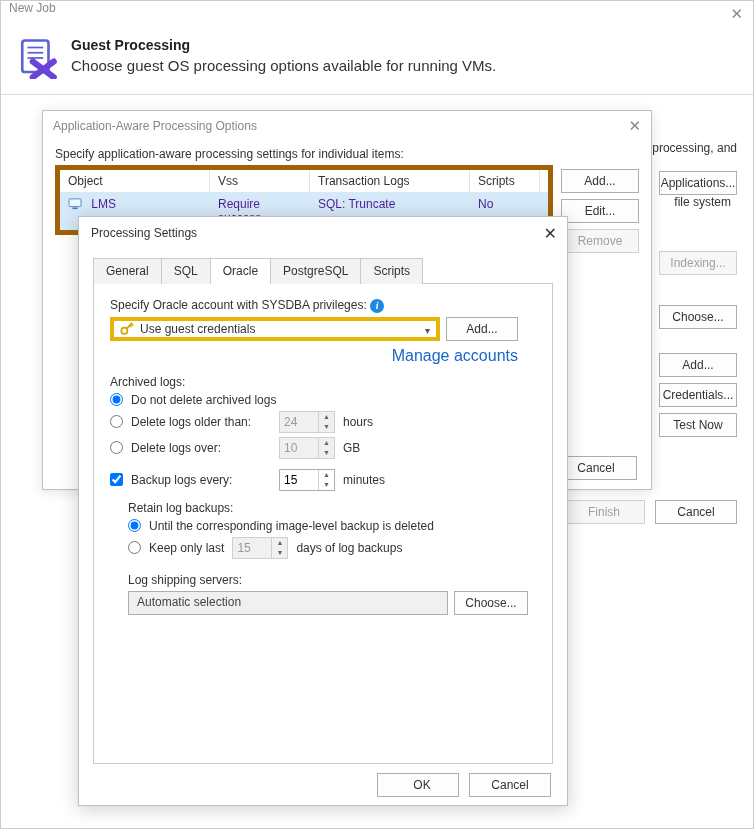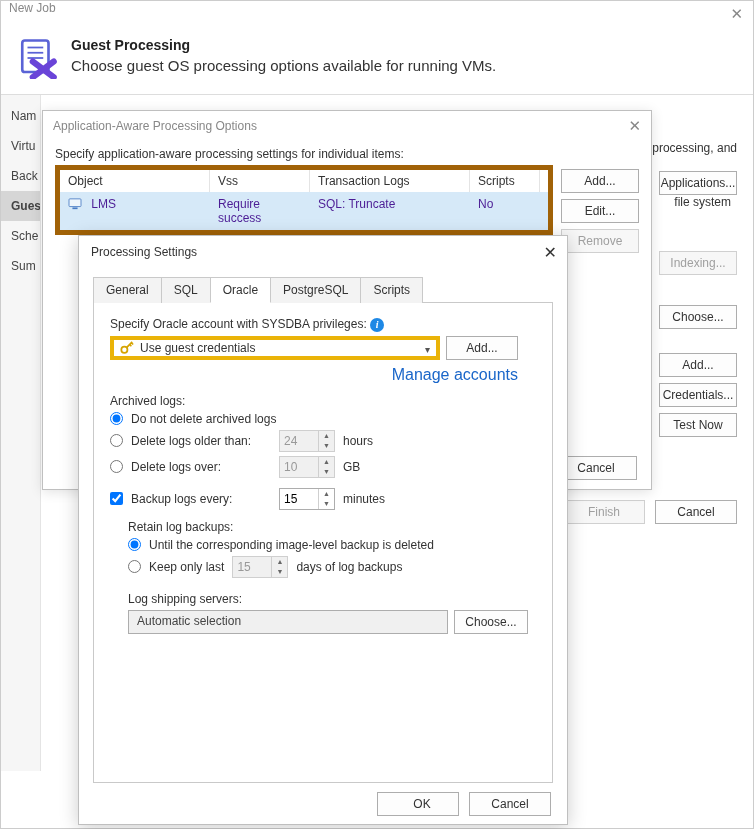--- a/index.html
+++ b/index.html
@@ -197,21 +197,21 @@
       display: flex;
       justify-content: flex-end;
       align-items: center;
       gap: 10px;
       padding: 0 14px;
     }
 
     
     .procsettings-window {
       position: absolute;
-      left: 78px; top: 235px;
+      left: 78px; top: 216px;
       width: 490px;
       height: 590px;
       background: #fff;
       border: 1px solid #bfbfbf;
       box-shadow: 0 3px 18px rgba(0,0,0,0.2);
     }
     .procsettings-titlebar {
       height: 32px;
       display: flex;
       align-items: center;
@@ -405,28 +405,20 @@
       <line x1="12" y1="24" x2="30" y2="24" stroke="#5a63d6" stroke-width="2"></line>
       <path d="M 18 28 L 42 46 M 42 28 L 18 46" stroke="#6a44d8" stroke-width="7" stroke-linecap="round"></path>
     </svg>
     <div>
       <h2>Guest Processing</h2>
       <p>Choose guest OS processing options available for running VMs.</p>
     </div>
   </div>
 
   <div class="newjob-body">
-    <div class="newjob-nav">
-      <div>Nam</div>
-      <div>Virtu</div>
-      <div>Back</div>
-      <div class="sel">Gues</div>
-      <div>Sche</div>
-      <div>Sum</div>
-    </div>
     <div class="newjob-main">
 
       <span class="fs-label" style="top:100px;">file system</span>
     </div>
   </div>
 
   <span style="position:absolute; right:16px; top:140px; font-size:12px; color:#333;">processing, and</span>
 
   <div class="stack-btns" style="right:16px; top:170px;">
     <button class="btn">Applications...</button>

